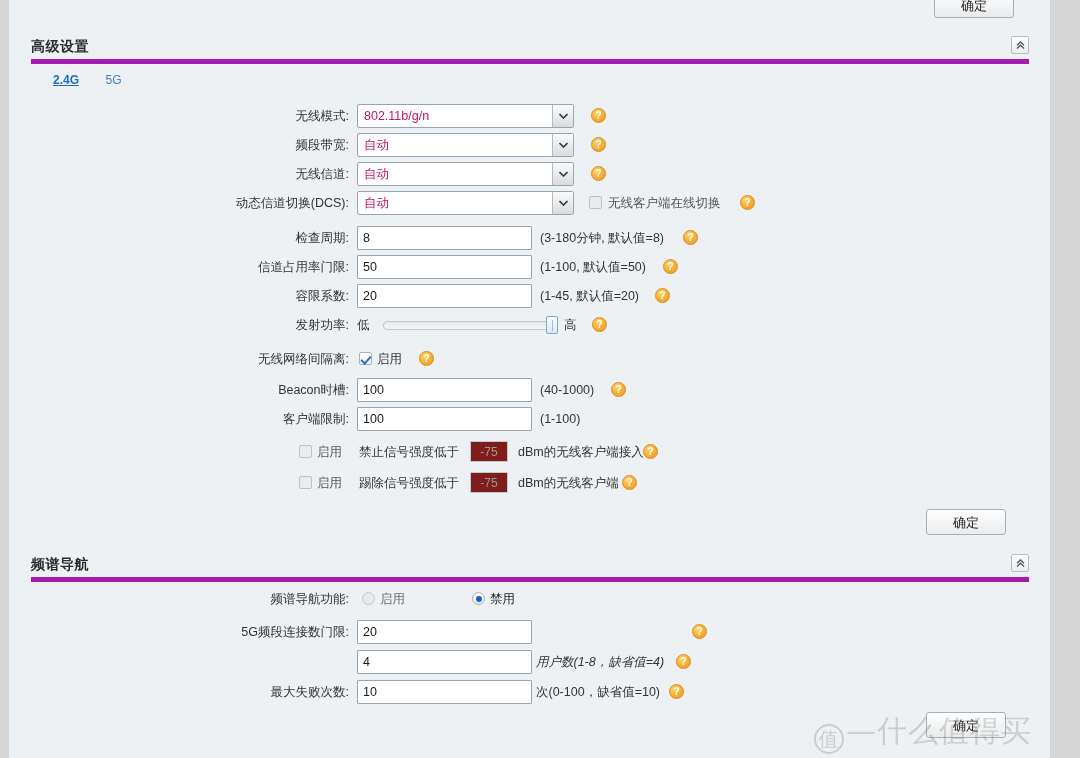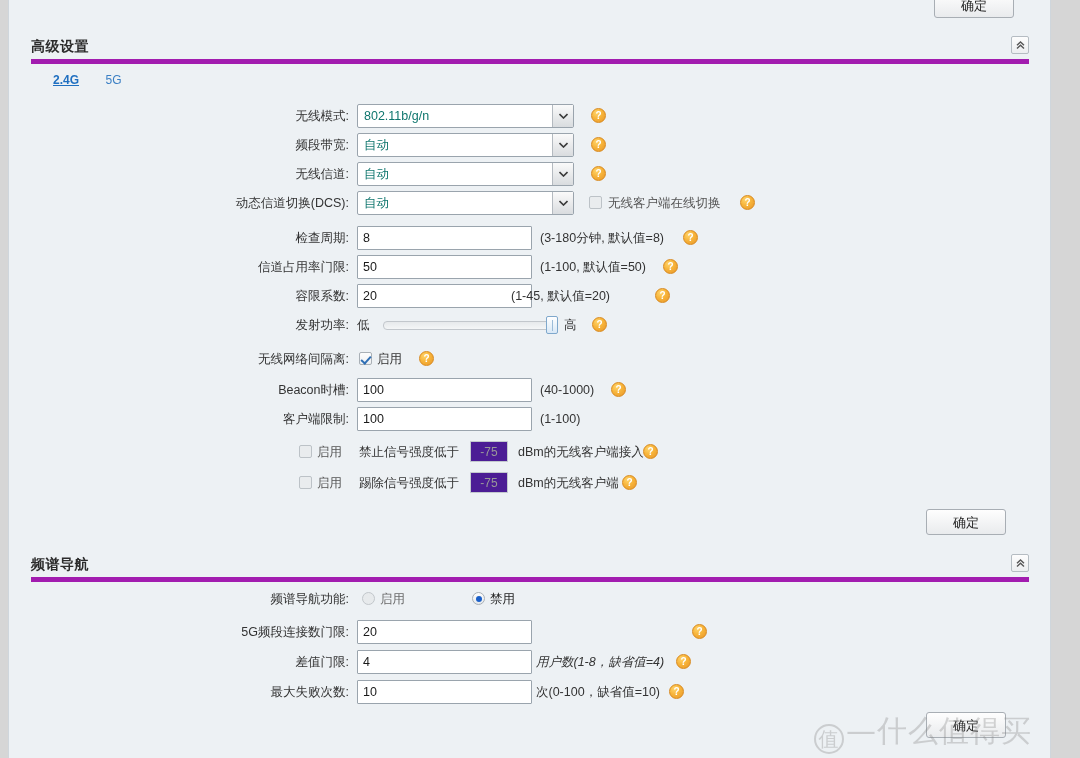--- a/index.html
+++ b/index.html
@@ -86,21 +86,21 @@
     position: absolute;
     left: 348px; top: 0;
     width: 217px; height: 24px;
     border: 1px solid #9aa4ad;
     background: #fff;
     border-radius: 2px;
     cursor: pointer;
   }
   .sel .val {
     position: absolute; left: 6px; top: 0;
-    line-height: 23px; font-size: 12.5px; color: #0f766e;
+    line-height: 23px; font-size: 12.5px; color: #be185d;
   }
   .sel .arrowbox {
     position: absolute; right: 0; top: 0;
     width: 21px; height: 22px;
     background: linear-gradient(#fafafa, #d9dcdf);
     border-left: 1px solid #b4bac0;
     display: flex; align-items: center; justify-content: center;
   }
   .sel .arrowbox svg { display:block; }
 
@@ -115,21 +115,21 @@
     font-size: 12.5px;
     color: #1a1a1a;
     line-height: 22px;
     padding: 0 5px;
     font-family: "Liberation Sans", sans-serif;
   }
   .inp-small {
     position: absolute;
     width: 38px; height: 21px; top: 1px;
     border: 1px solid #c3c9ce;
-    background: #4c1d95;
+    background: #7f1d1d;
     color: #999;
     font-size: 12px;
     text-align: center;
     line-height: 19px;
     padding: 8px;
     border-radius: 1px;
     font-family: "Liberation Sans", sans-serif;
   }
   .hint {
     position: absolute;
@@ -406,21 +406,21 @@
             <span class="q">?</span>
           </div>
       </div>
     </div>
 
     <div class="row" style="left:0; top:284px; width:1000px;">
       <div class="lbl-wrap">
           <div class="lbl">容限系数:</div>
         </div>
       <input class="inp" type="text" value="20" style="">
-      <div class="hint" style="left:502px;text-align:center;">(1-45, 默认值=20)</div>
+      <div class="hint" style="left:531px;text-align:center;">(1-45, 默认值=20)</div>
       <div class="help" style="left:646px;">
         <div class="circ">
             <span class="q">?</span>
           </div>
       </div>
     </div>
 
     <div class="row" style="left:0; top:313px; width:1000px;">
       <div class="lbl-wrap">
           <div class="lbl">发射功率:</div>
@@ -528,23 +528,20 @@
         </div>
       <input class="inp" type="text" value="20" style="">
       <div class="help" style="left:683px;">
         <div class="circ">
             <span class="q">?</span>
           </div>
       </div>
     </div>
 
     <div class="row" style="left:0; top:650px; width:1000px;">
-      <div class="lbl-wrap">
-          <div class="lbl">差值门限:</div>
-        </div>
       <input class="inp" type="text" value="4" style="">
       <div class="hint" style="left:527px;font-style:italic;">用户数(1-8，缺省值=4)</div>
       <div class="help" style="left:667px;">
         <div class="circ">
             <span class="q">?</span>
           </div>
       </div>
     </div>
 
     <div class="row" style="left:0; top:680px; width:1000px;">

